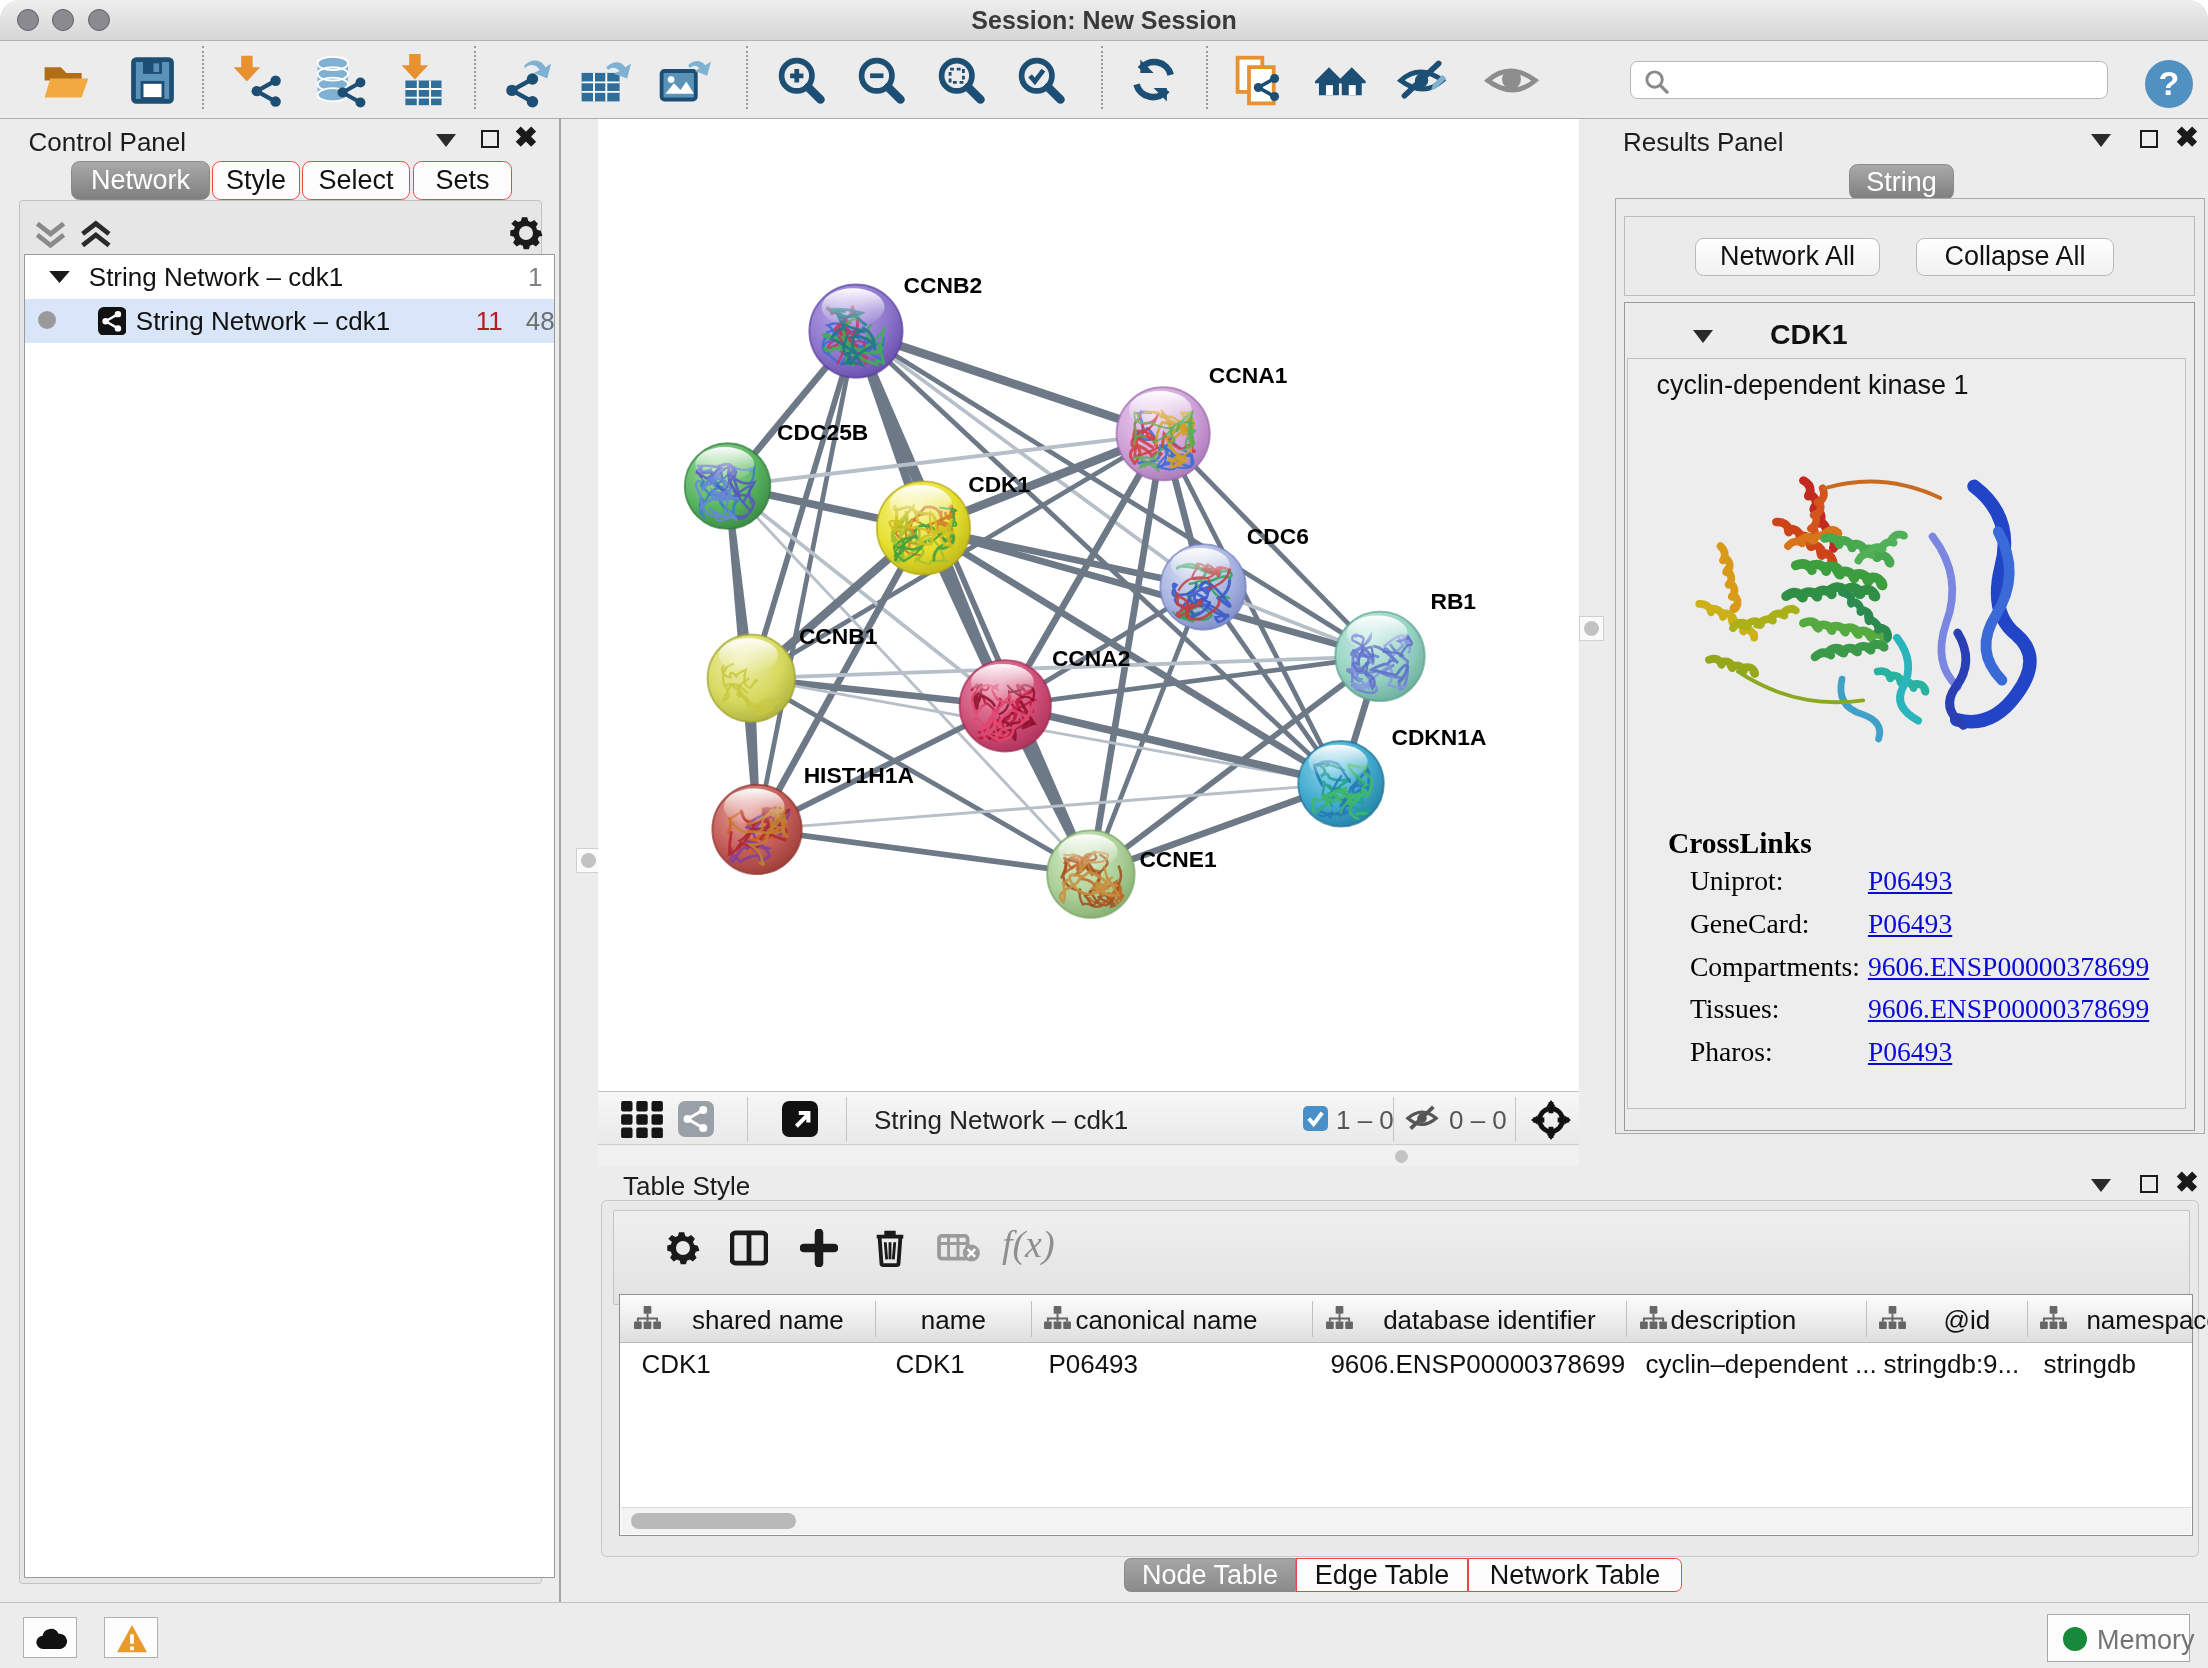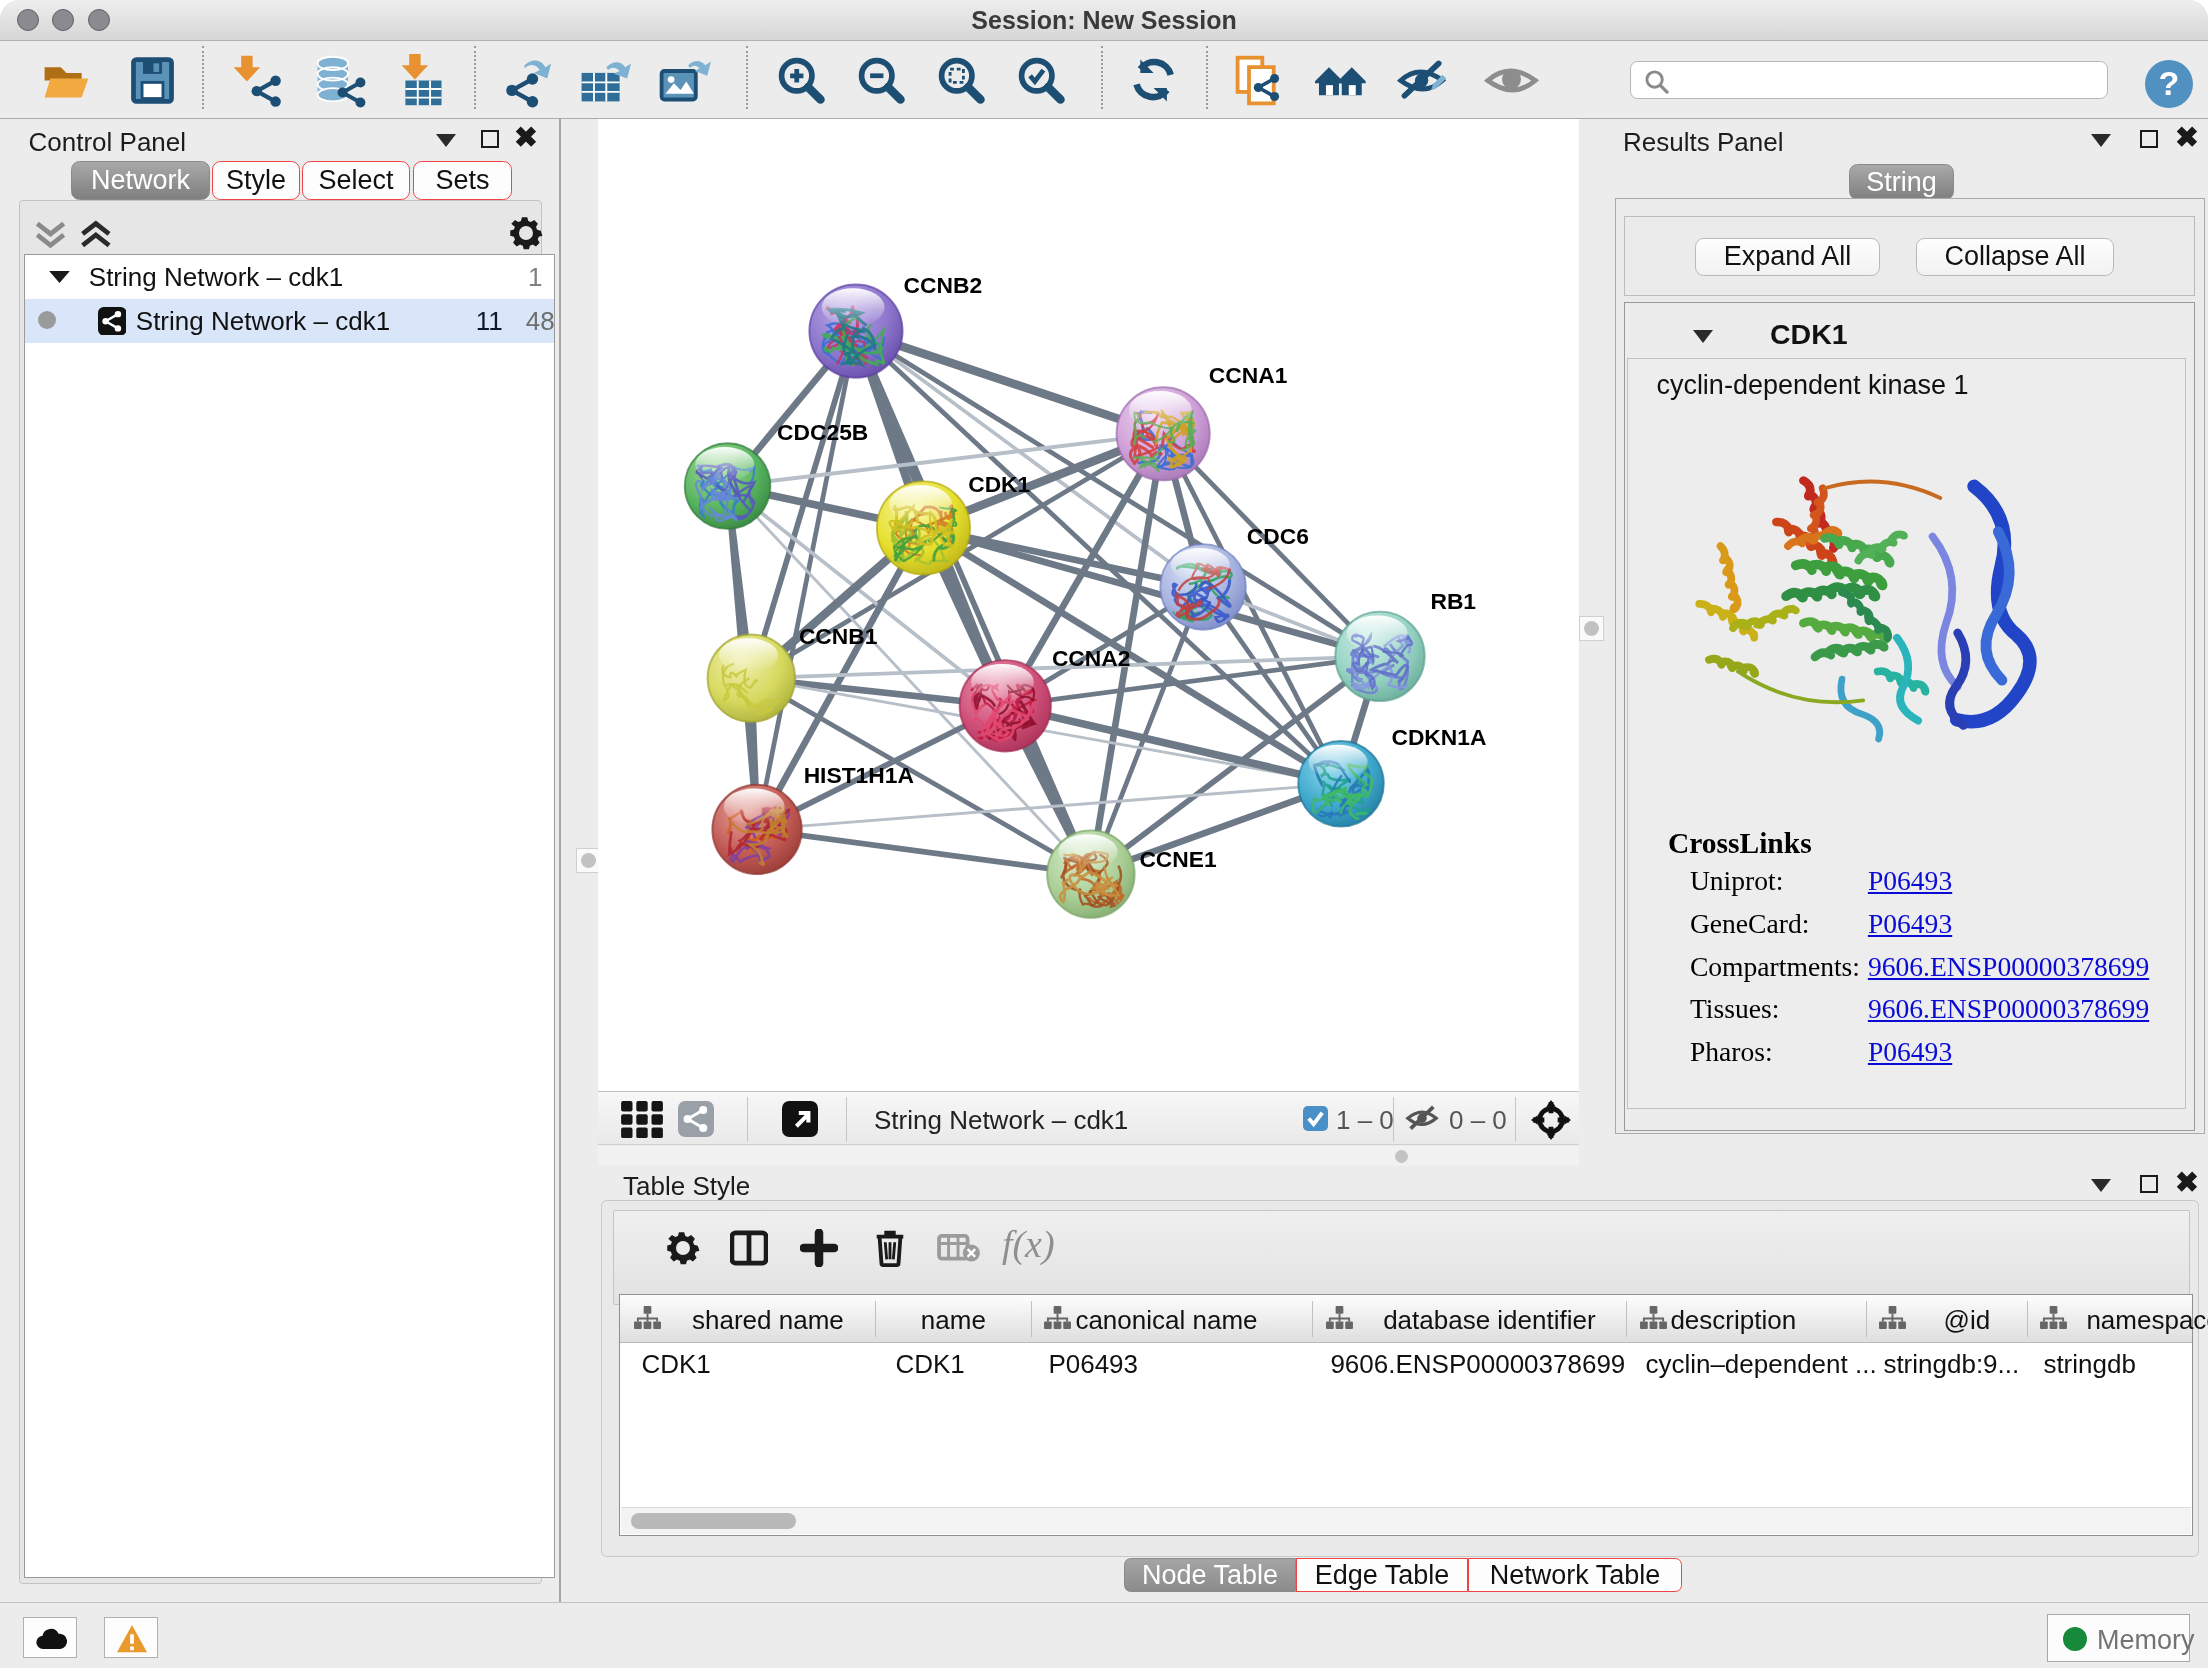--- a/index.html
+++ b/index.html
@@ -206,21 +206,21 @@
        <svg class="abs" style="left:73px;top:7.6px" width="28.5" height="28.5" viewBox="0 0 30 30">
          <rect width="30" height="30" rx="6" fill="#111"></rect>
          <g fill="#fff">
                 <circle cx="8" cy="15" r="3.4"></circle>
                 <circle cx="21" cy="7.5" r="3.4"></circle>
                 <circle cx="21" cy="22.5" r="3.4"></circle>
          <path d="M8 15 L21 7.5 M8 15 L21 22.5" stroke="#fff" stroke-width="2.6"></path>
               </g>
        </svg>
        <div class="abs" style="left:111px;top:6.7px;font-size:26px;color:#111">String Network – cdk1</div>
-       <div class="abs" style="left:451px;top:6.7px;font-size:26px;color:#0f172a">11</div>
+       <div class="abs" style="left:451px;top:6.7px;font-size:26px;color:#b91c1c">11</div>
        <div class="abs" style="left:501px;top:6.7px;font-size:26px;color:#6e6e6e">48</div>
      </div>
    </div>
  </div>
 </div>
 
 <div class="abs" style="left:576px;top:848px;width:25px;height:25px;background:#fafafa;border:1px solid #cfcfcf">
  <div class="abs" style="left:3.8px;top:3.8px;width:15px;height:15px;border-radius:50%;background:#c2c2c2"></div>
     </div>
 <div class="abs" style="left:1579px;top:616px;width:25px;height:25px;background:#fafafa;border:1px solid #cfcfcf">
@@ -653,21 +653,21 @@
 </div>
 
 <div class="abs" style="left:1604px;top:119px;width:605px;height:1047px;background:#ececec">
  <div class="ttl abs" style="left:19px;top:7.6px">Results Panel</div>
  <div class="tri abs" style="left:487px;top:15px"></div>
  <div class="sqr abs" style="left:536px;top:10.5px"></div>
  <div class="xx abs" style="left:571px;top:3.8px">✖</div>
  <div class="gbtn graytab abs" style="left:245px;top:45px;width:105px;height:36px;line-height:34px;border-radius:8.6px;font-size:27px;background:linear-gradient(#a9a9a9,#7f7f7f)">String</div>
  <div class="abs" style="left:11.4px;top:79px;width:590px;height:936px;background:#ebebeb;border:1px solid #aaaaaa">
   <div class="abs" style="left:7.6px;top:17px;width:571px;height:80px;background:#ebebeb;border:1px solid #bbbbbb">
-    <div class="gbtn abs" style="left:70px;top:21px;width:185px;height:38px;line-height:35px">Expand All</div>
+    <div class="gbtn abs" style="left:70px;top:21px;width:185px;height:38px;line-height:35px">Network All</div>
     <div class="gbtn abs" style="left:291px;top:21px;width:198px;height:38px;line-height:35px">Collapse All</div>
   </div>
   <div class="abs" style="left:7.6px;top:103px;width:571px;height:829px;background:#ececec;border:1px solid #999">
     <div class="tri abs" style="left:68px;top:27px"></div>
     <div class="abs" style="left:145px;top:15px;font-size:28.5px;font-weight:700;color:#111">CDK1</div>
     <div class="abs" style="left:1.9px;top:55px;width:559px;height:751px;background:#ededed;border:1px solid #c0c0c0">
       <div class="abs" style="left:28.5px;top:11.4px;font-size:27px;color:#111">cyclin-dependent kinase 1</div>
       <svg class="abs" style="left:52px;top:71px" width="376" height="319" viewBox="0 0 390 330">
               <g transform="translate(128,52) rotate(62)">
                 <path d="M0 0 c 14 -9 20 9 15 1 c 14 -9 20 9 15 2 c 14 -9 20 9 15 2 c 14 -9 20 9 15 -1 c 14 -9 20 9 15 -2" fill="none" stroke="#c22a20" stroke-width="9" stroke-linecap="round"></path>

